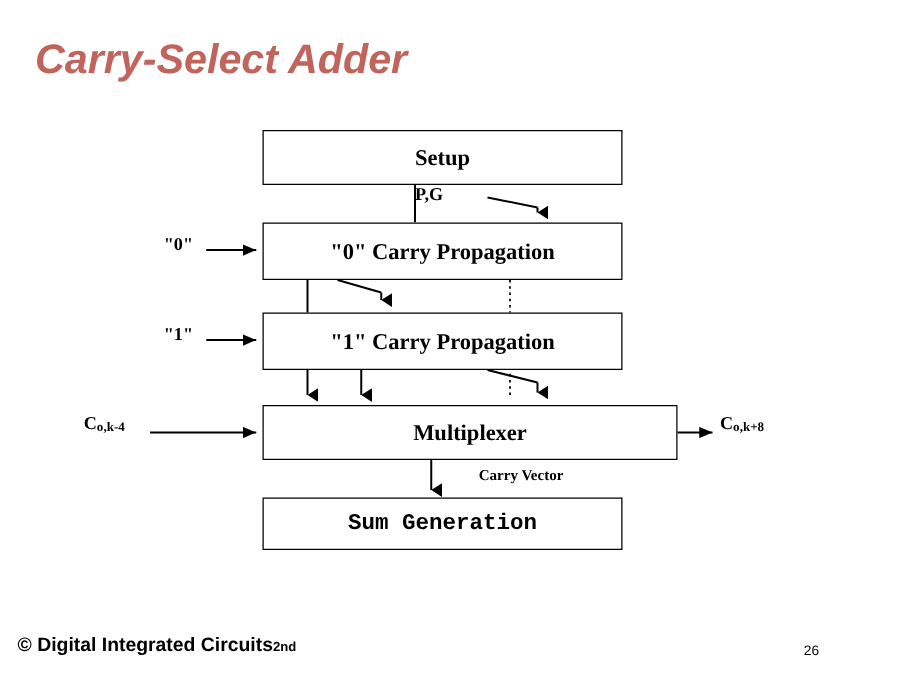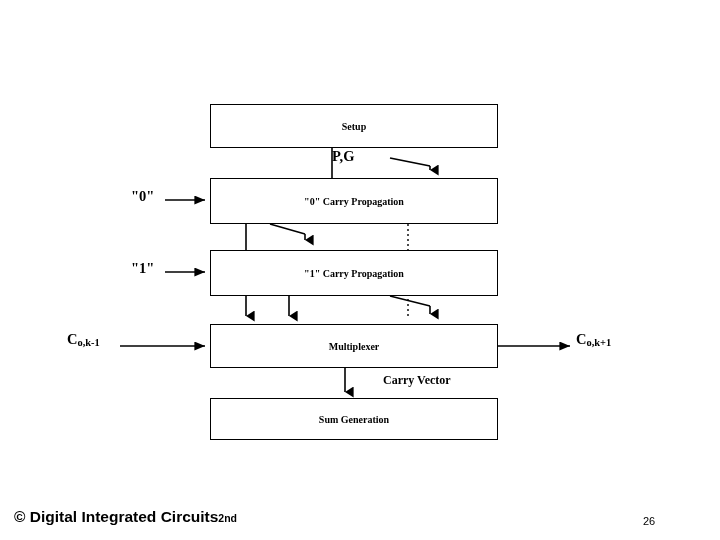--- a/index.html
+++ b/index.html
@@ -35,21 +35,21 @@
   .box {
     position: absolute;
     border: 1px solid #000000;
     background: #ffffff;
     box-sizing: border-box;
     display: flex;
     align-items: center;
     justify-content: center;
     font-family: "Liberation Serif", serif;
     font-weight: bold;
-    font-size: 10px;
+    font-size: 18px;
     color: #000000;
     text-align: center;
   }
   .lbl {
     position: absolute;
     font-family: "Liberation Serif", serif;
     font-weight: bold;
     color: #000000;
     white-space: nowrap;
   }
@@ -104,20 +104,21 @@
     font-size: 11px;
     color: #000000;
     margin-top: 21px;
   }
 </style>
 </head>
 <body>
 
 <div id="slide">
 
+  <div id="title">Carry-Select Adder</div>
 
   <svg class="wires" viewBox="0 0 720 540">
     <defs>
       <marker id="arrowdown" markerWidth="11" markerHeight="9" refX="5.5" refY="8.6" orient="auto" markerUnits="userSpaceOnUse">
         <path d="M0,0 L11,0 L5.5,8.6 Z" fill="#000000"></path>
       </marker>
       <marker id="arrowright" markerWidth="11" markerHeight="9" refX="10.6" refY="4.5" orient="auto" markerUnits="userSpaceOnUse">
         <path d="M0,0 L0,9 L10.6,4.5 Z" fill="#000000"></path>
       </marker>
     </defs>
@@ -155,46 +156,46 @@
   </div>
 
   <div class="box" style="left:210px; top:178px; width:288px; height:46px;">
     <span>"0" Carry Propagation</span>
   </div>
 
   <div class="box" style="left:210px; top:250px; width:288px; height:46px;">
     <span>"1" Carry Propagation</span>
   </div>
 
-  <div class="box" style="left:210px; top:324px; width:288px; height:44px;">
+  <div class="box" style="left:210px; top:324px; width:332px; height:44px;">
     <span>Multiplexer</span>
   </div>
 
-  <div class="box" style="left:210px; top:398px; width:288px; height:42px;">
+  <div class="box" style="left:210px; top:398px; width:288px; height:42px;font-family:Liberation Mono, monospace;">
     <span>Sum Generation</span>
   </div>
 
   <div class="lbl lbl-mid" style="left:332px; top:148px;">
     <span>P,G</span>
   </div>
 
   <div class="lbl lbl-mid" style="left:131px; top:188px;">
     <span>"0"</span>
   </div>
 
   <div class="lbl lbl-mid" style="left:131px; top:260px;">
     <span>"1"</span>
   </div>
 
   <div class="lbl lbl-mid lbl-sub" style="left:67px; top:331px;">
-    <span>C</span><sub>o,k-1</sub>
+    <span>C</span><sub>o,k-4</sub>
   </div>
 
   <div class="lbl lbl-mid lbl-sub" style="left:576px; top:331px;">
-    <span>C</span><sub>o,k+1</sub>
+    <span>C</span><sub>o,k+8</sub>
   </div>
 
   <div class="lbl lbl-small" style="left:383px; top:373px;text-align:right;">
     <span>Carry Vector</span>
   </div>
 
   <div id="page-num">26</div>
 
   <div id="footer-left">
     <span>©</span>

